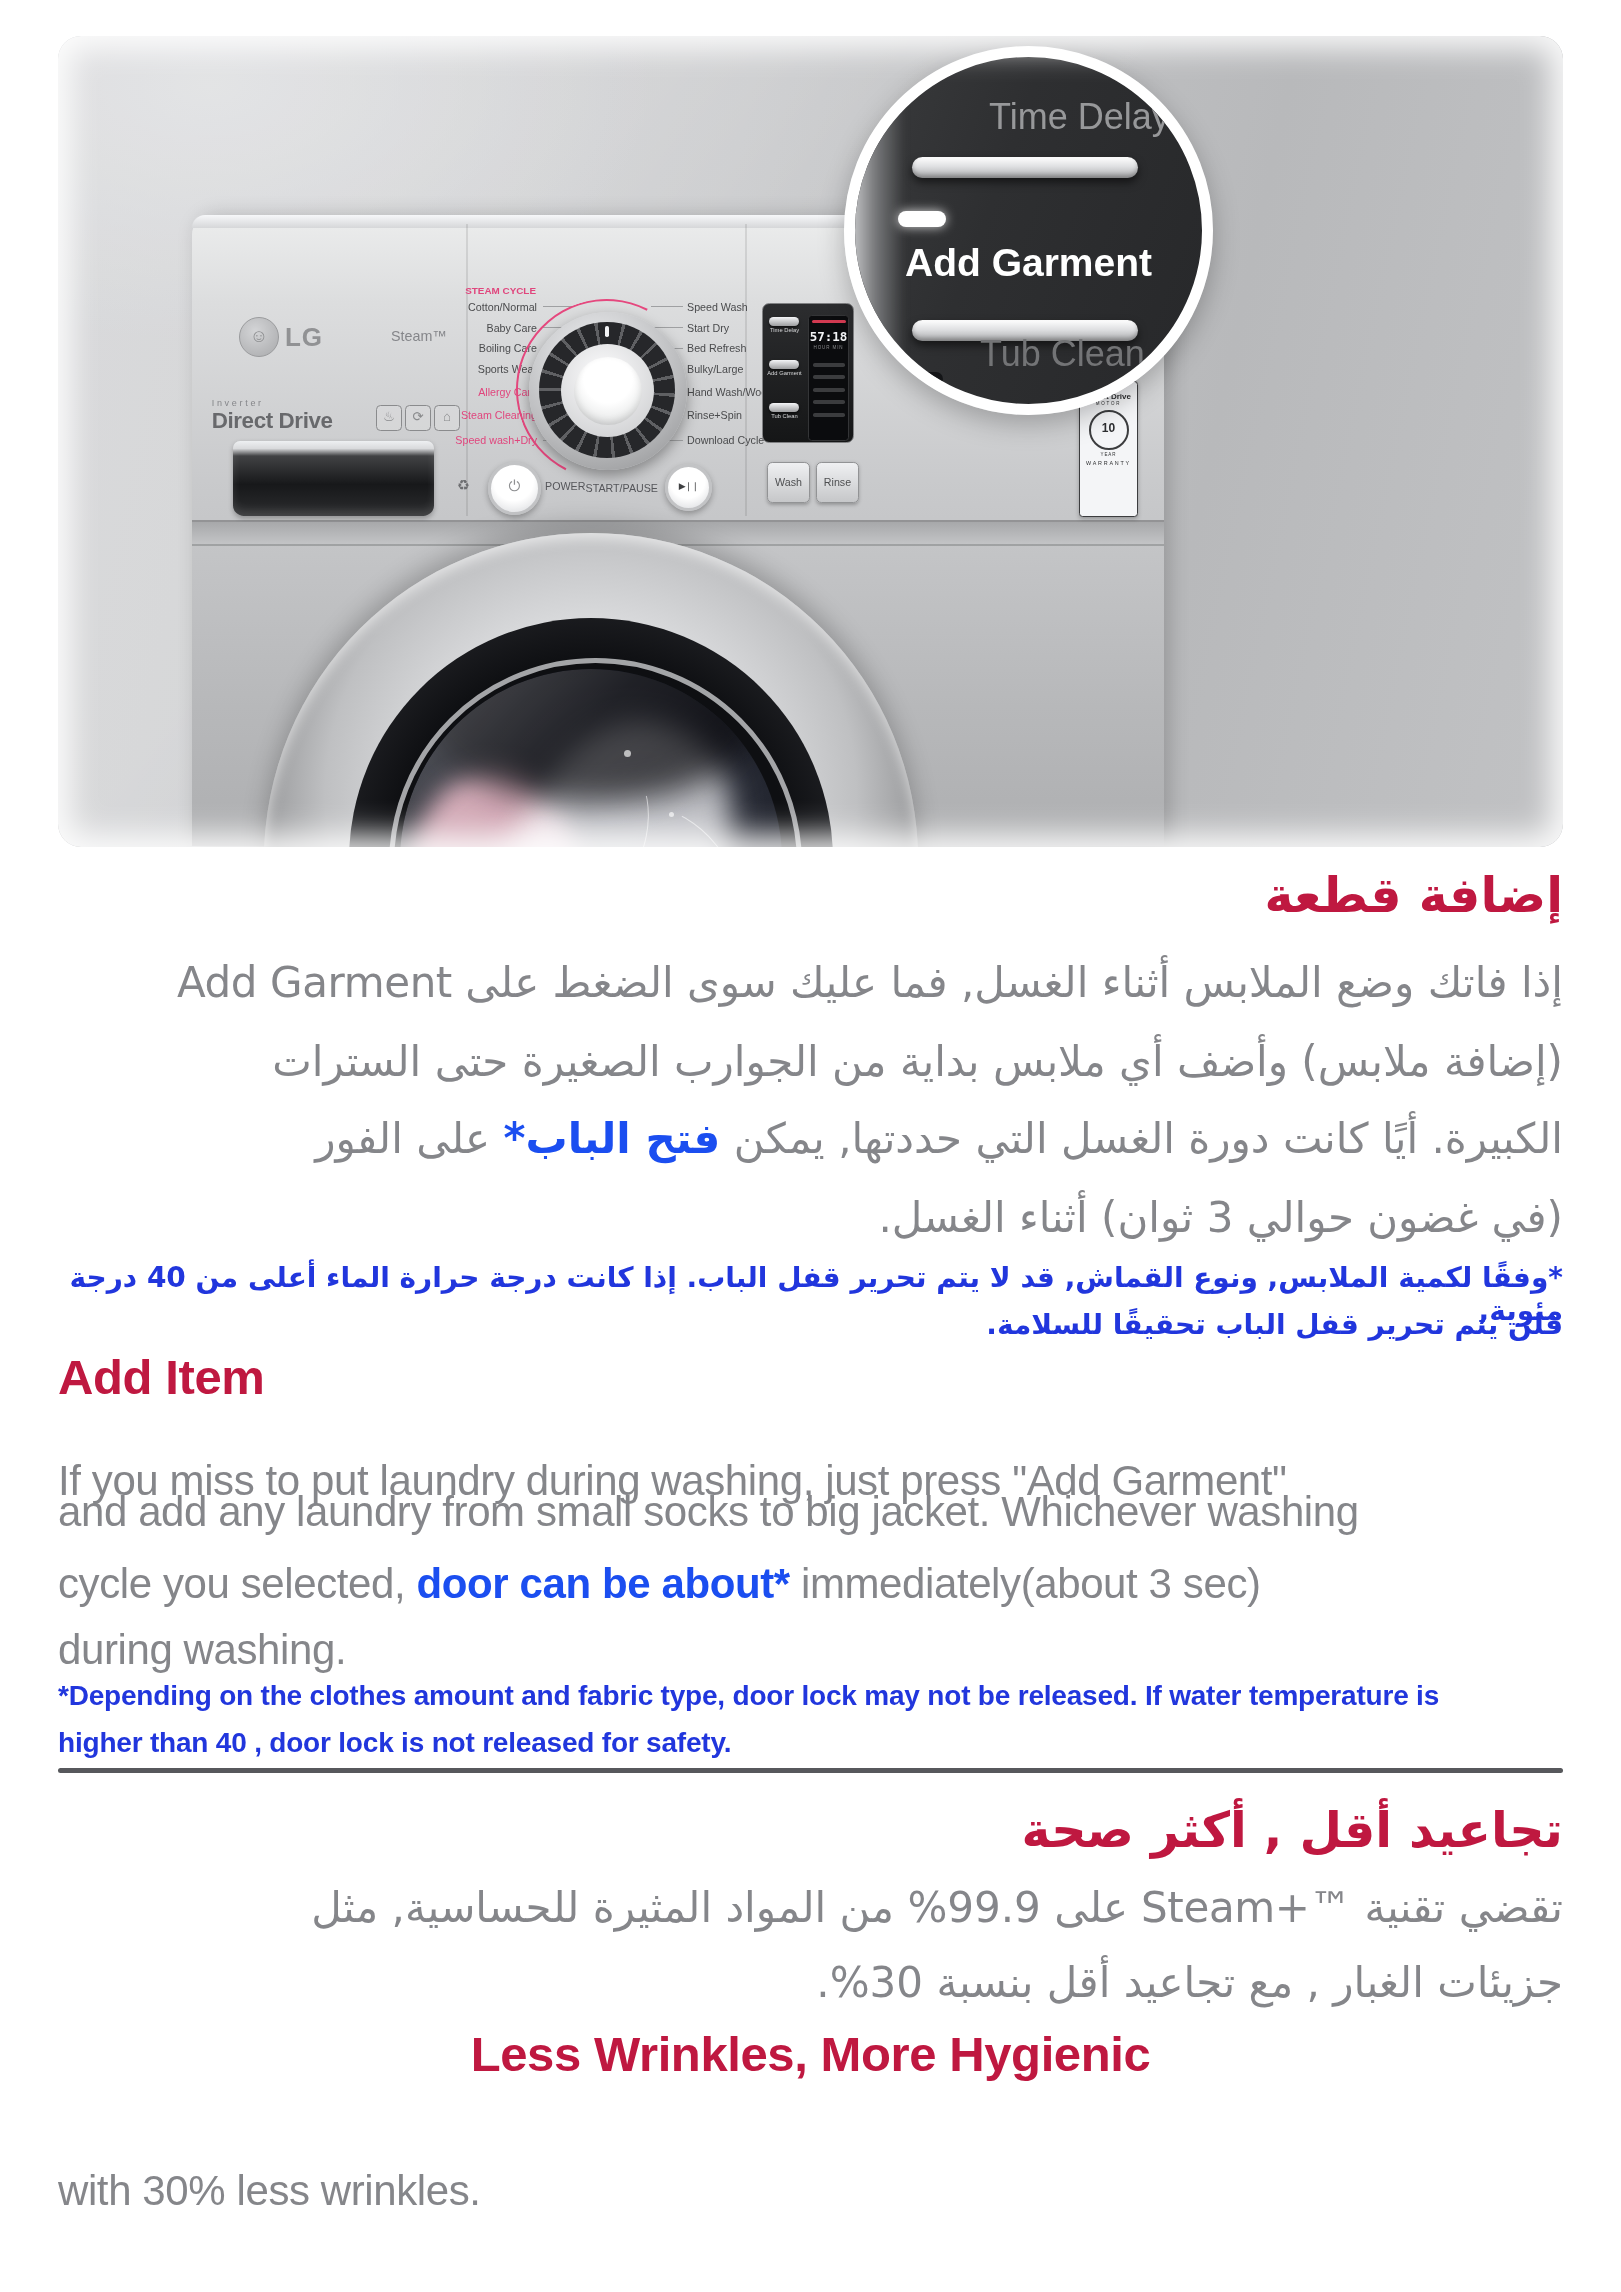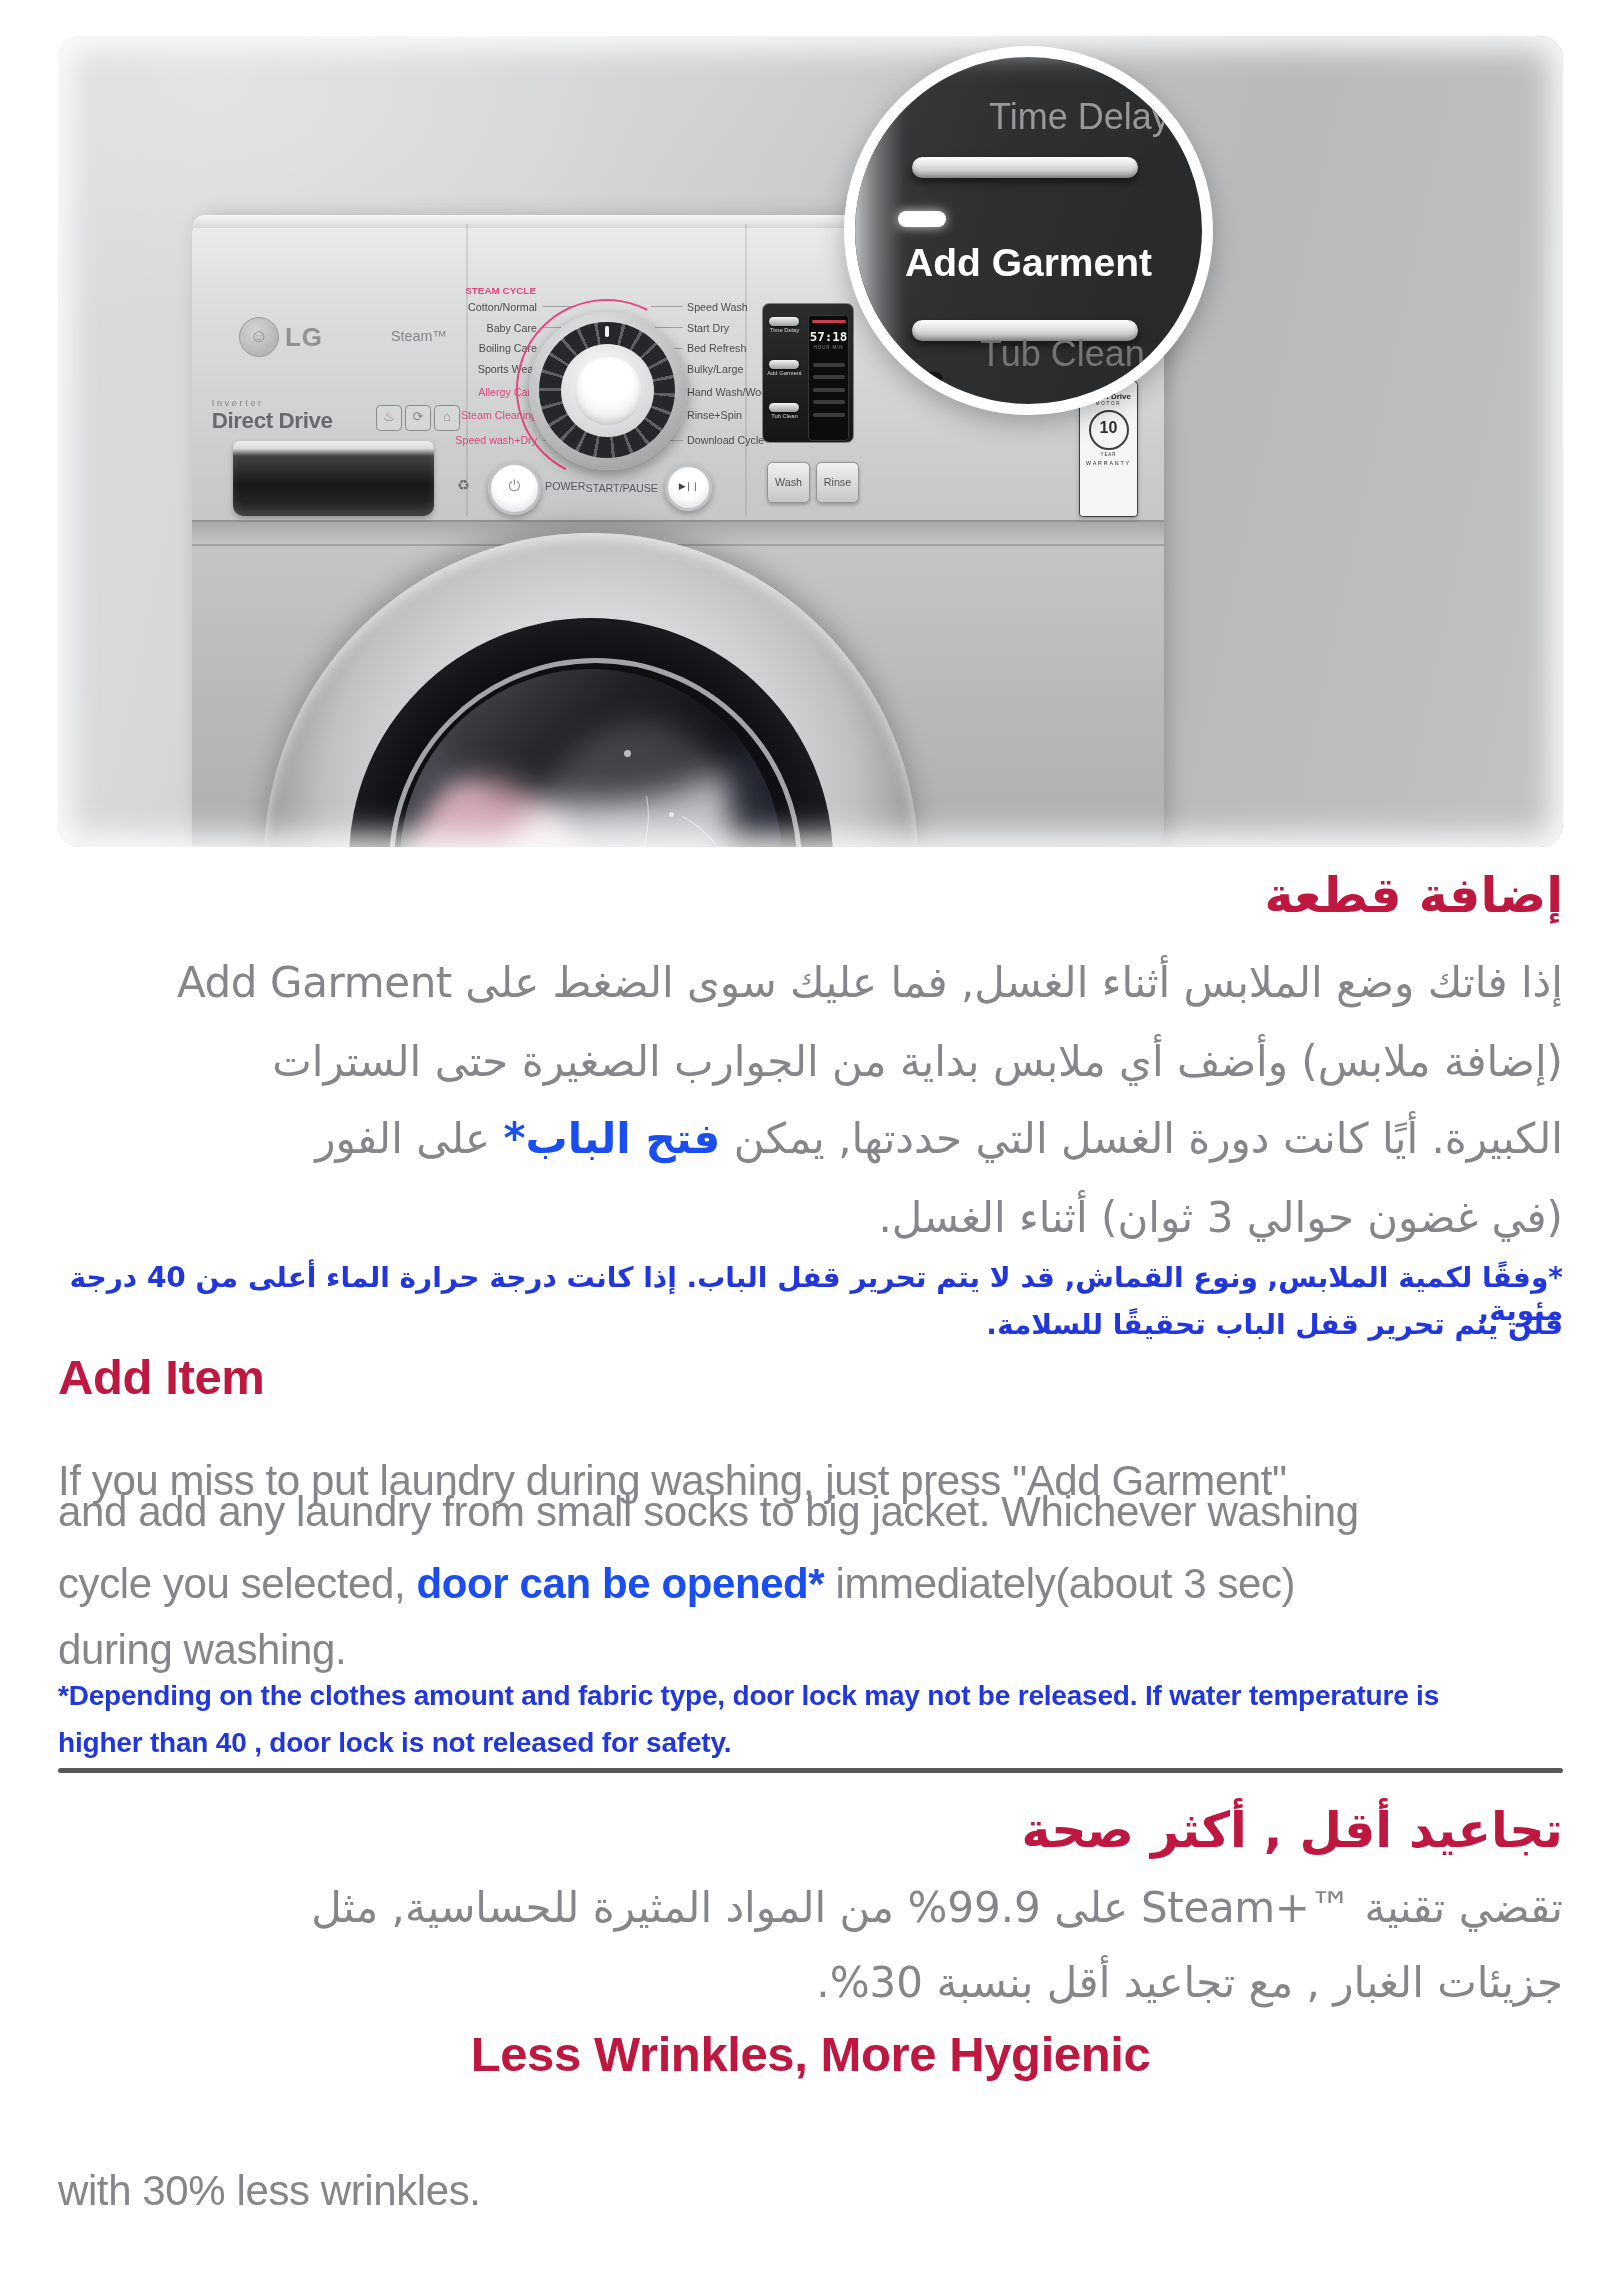--- a/index.html
+++ b/index.html
@@ -83,21 +83,21 @@
     background:linear-gradient(135deg,rgba(255,255,255,0.30) 0%,rgba(255,255,255,0.07) 32%,rgba(255,255,255,0) 58%);}
   .streak{position:absolute;border:1.8px solid transparent;border-right-color:rgba(255,255,255,0.55);border-radius:50%;}
   .dropdot{position:absolute;background:rgba(255,255,255,0.65);border-radius:50%;}
   
   .badge{position:absolute;left:887px;top:166px;width:57px;height:134px;background:#f4f5f7;border:1.8px solid #3c3d3f;
     border-radius:3.6px;text-align:center;color:#2e2f31;box-shadow:0 1.8px 4.5px rgba(0,0,0,0.25);}
   .badge .b1{font-size:5.4px;margin-top:3.6px;letter-spacing:0.9px;}
   .badge .b2{font-size:8px;font-weight:bold;}
   .badge .b3{font-size:4.5px;letter-spacing:1.8px;}
   .badge .bc{width:36px;height:36px;margin:4.5px auto 1.8px auto;border:2.7px double #3c3d3f;border-radius:50%;
-    font-size:16px;font-weight:bold;line-height:32px;}
+    font-size:12px;font-weight:bold;line-height:32px;}
   .badge .by{font-size:4.5px;letter-spacing:0.9px;}
   .badge .bw{font-size:5.4px;letter-spacing:1.8px;margin-top:2.7px;}
   
   .callout{position:absolute;left:786px;top:9.9px;width:347px;height:347px;border-radius:50%;
     border:11.6px solid #ffffff;background:linear-gradient(110deg,#3a3b3d 0%,#2e2f31 40%,#27282a 100%);
     overflow:hidden;box-shadow:0 9px 27px rgba(0,0,0,0.25);z-index:40;}
   .co-strip{position:absolute;left:-7.2px;top:0;bottom:0;width:57px;
     background:linear-gradient(90deg,#d2d3d5 0%,#77787a 48%,rgba(60,61,63,0) 100%);filter:blur(3.6px);}
   .co-top{position:absolute;left:134px;top:39px;font-size:36px;color:#97989a;white-space:nowrap;}
   .co-slot{position:absolute;left:57px;width:226px;height:21.5px;border-radius:12.5px;
@@ -264,21 +264,21 @@
   </div>
   <div class="body-line ar ar-line" style="top:1193px;" dir="rtl">(في غضون حوالي 3 ثوان) أثناء الغسل.</div>
 
   <div class="fine ar" style="top:1261px;" dir="rtl">*وفقًا لكمية الملابس, ونوع القماش, قد لا يتم تحرير قفل الباب. إذا كانت درجة حرارة الماء أعلى من 40 درجة مئوية,</div>
   <div class="fine ar" style="top:1308px;" dir="rtl">فلن يتم تحرير قفل الباب تحقيقًا للسلامة.</div>
 
   <div class="h-red" style="top:1349px;text-align:left;">Add Item</div>
   <div class="body-line" style="top:1419px;margin-top:38px;">If you miss to put laundry during washing, just press "Add Garment"</div>
   <div class="body-line" style="top:1488px;">and add any laundry from small socks to big jacket. Whichever washing</div>
   <div class="body-line" style="top:1560px;">
-    <span>cycle you selected, </span><span class="blue-inline">door can be opened*</span><span> immediately(about 3 sec)</span>
+    <span>cycle you selected, </span><span class="blue-inline">door can be about*</span><span> immediately(about 3 sec)</span>
   </div>
   <div class="body-line" style="top:1626px;">during washing.</div>
 
   <div class="fine" style="top:1680px;">*Depending on the clothes amount and fabric type, door lock may not be released. If water temperature is</div>
   <div class="fine" style="top:1727px;">higher than 40 , door lock is not released for safety.</div>
 
   <div class="divider" style="top:1768px;"></div>
 
   <div class="h-red ar" style="top:1802px;">تجاعيد أقل , أكثر صحة</div>
   <div class="body-line ar ar-line" style="top:1883px;" dir="rtl">

